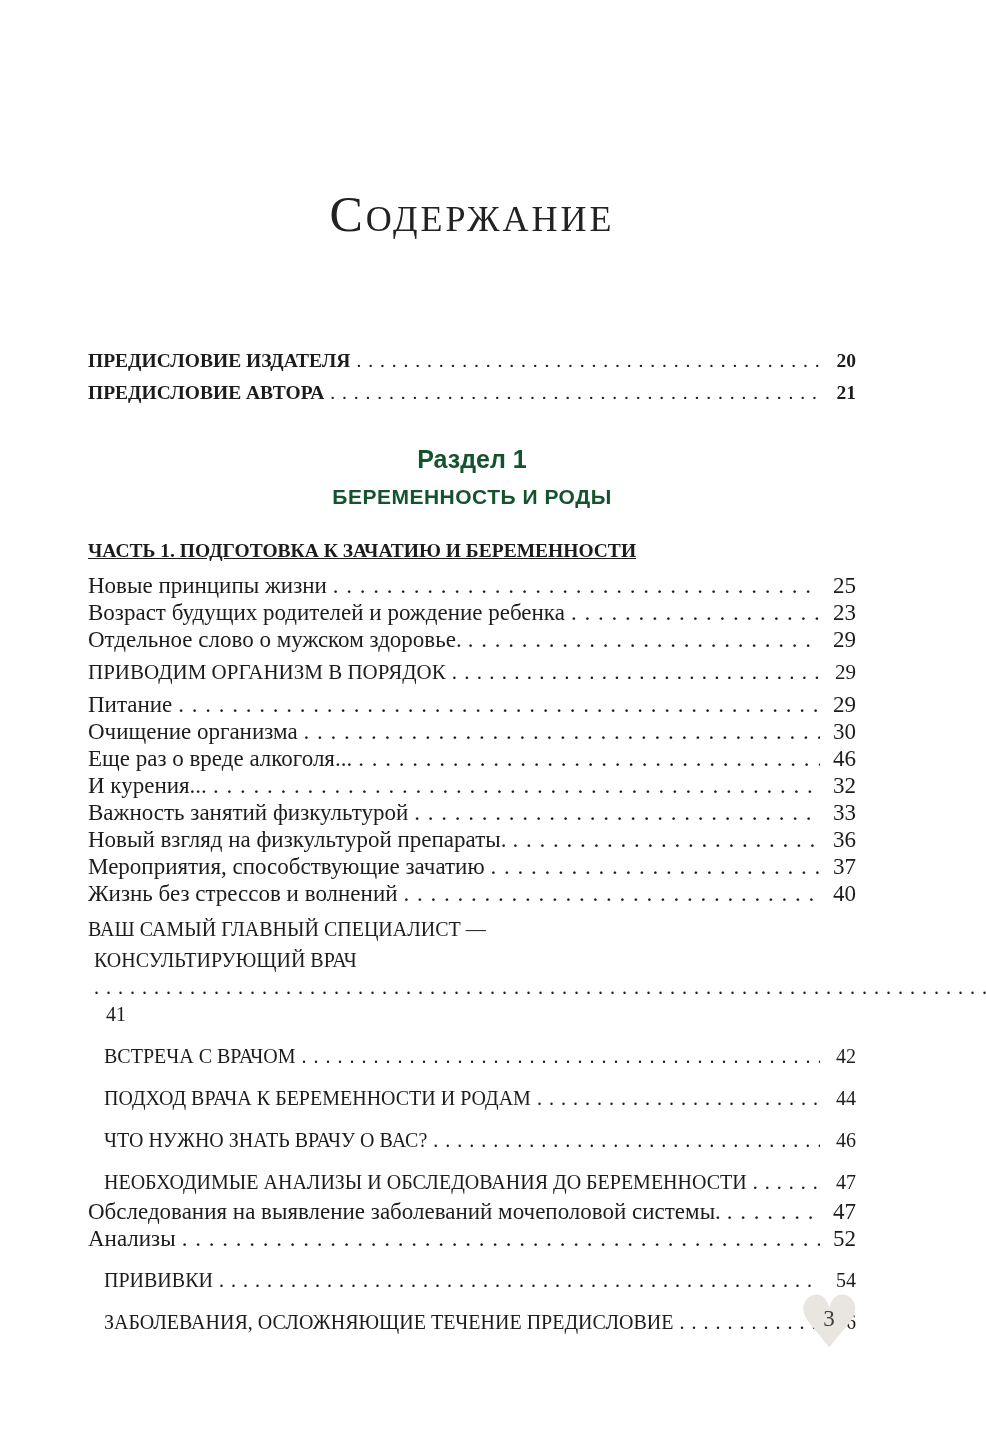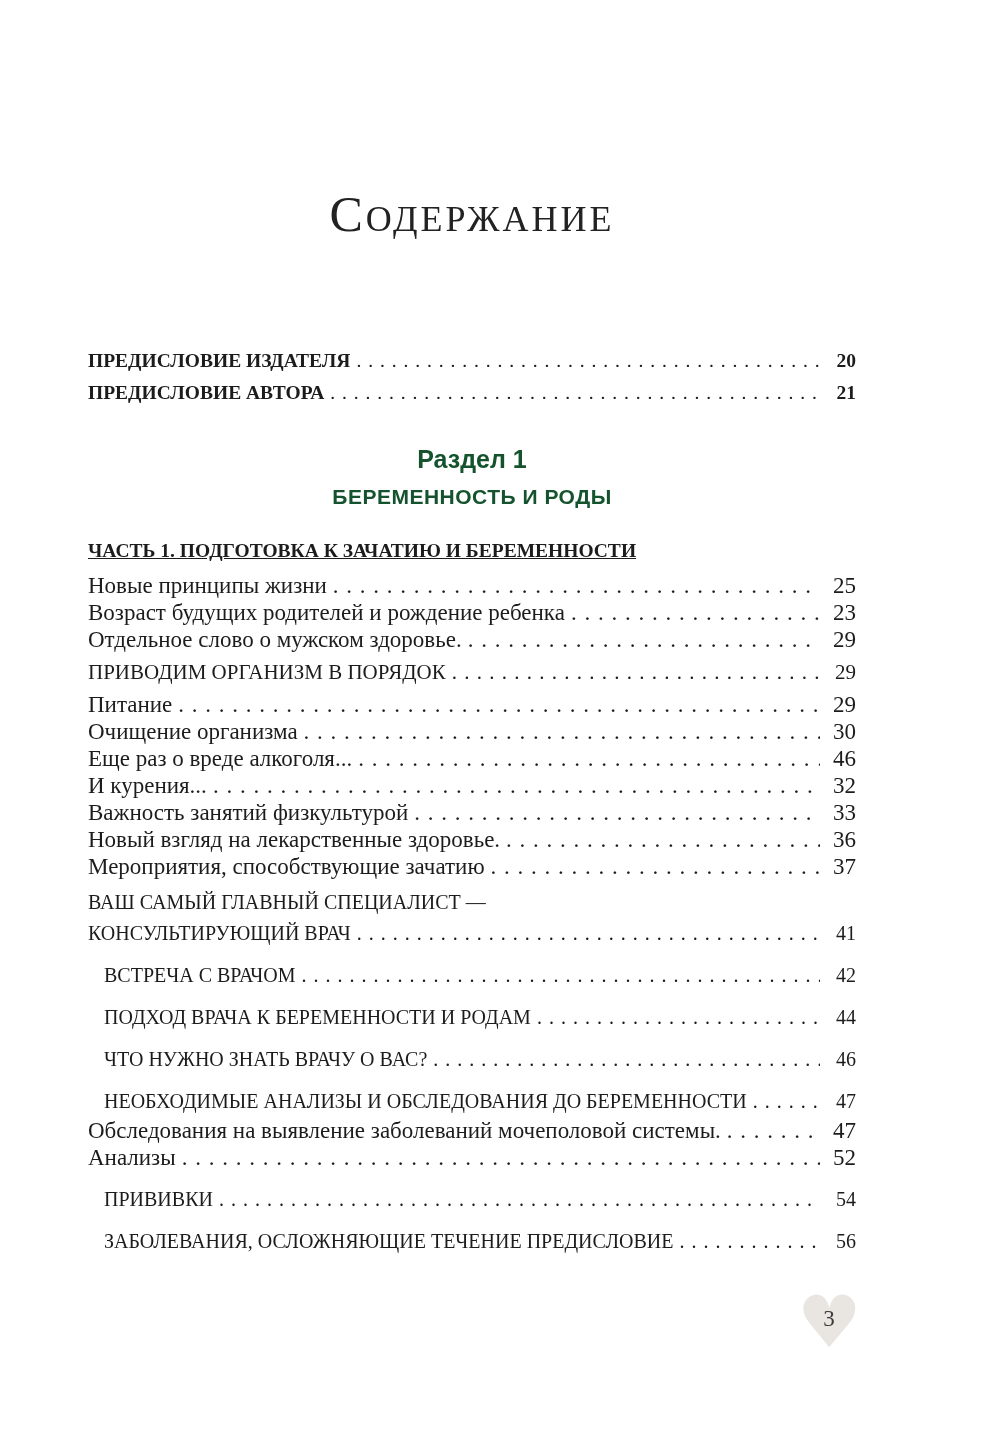--- a/index.html
+++ b/index.html
@@ -107,20 +107,21 @@
     font-size: 20px;
     margin: 15px 0 2px 16px;
   }
   .s-caps-first {
     font-size: 20px;
     margin: 9px 0 2px 0;
   }
   .s-caps-cont {
     font-size: 20px;
     margin: 4px 0 2px 0;
+    flex-direction: column;
   }
   
   .folio-heart {
     position: absolute;
     left: 797px;
     top: 1292px;
     width: 70px;
     height: 66px;
   }
   .heart-icon {
@@ -211,28 +212,33 @@
     <span class="label">И курения...</span>
     <span class="dots"></span>
     <span class="pagenum">32</span>
   </div>
       <div class="row s-normal">
     <span class="label">Важность занятий физкультурой</span>
     <span class="dots"></span>
     <span class="pagenum">33</span>
   </div>
       <div class="row s-normal">
-    <span class="label">Новый взгляд на лекарственные здоровье.</span>
+    <span class="label">Новый взгляд на физкультурой препараты.</span>
     <span class="dots"></span>
     <span class="pagenum">36</span>
   </div>
       <div class="row s-normal">
     <span class="label">Мероприятия, способствующие зачатию</span>
     <span class="dots"></span>
     <span class="pagenum">37</span>
+  </div>
+      <div class="row s-normal">
+    <span class="label">Жизнь без стрессов и волнений</span>
+    <span class="dots"></span>
+    <span class="pagenum">40</span>
   </div>
       <div class="row s-caps-first no-leader">
     <span class="label">ВАШ САМЫЙ ГЛАВНЫЙ СПЕЦИАЛИСТ —</span>
 
   </div>
       <div class="row s-caps-cont">
     <span class="label">КОНСУЛЬТИРУЮЩИЙ ВРАЧ</span>
     <span class="dots"></span>
     <span class="pagenum">41</span>
   </div>

